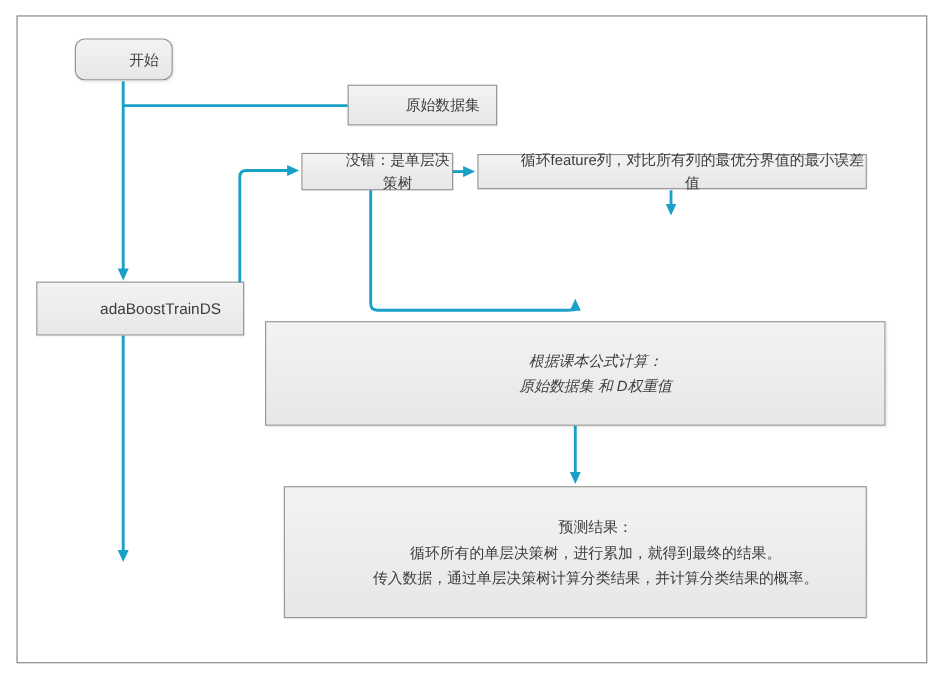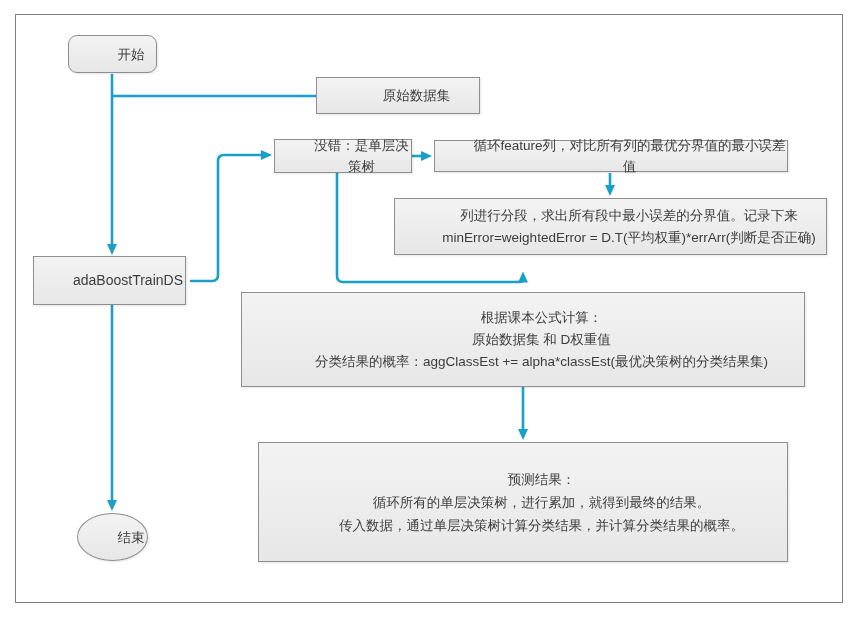--- a/index.html
+++ b/index.html
@@ -24,26 +24,26 @@
     text-align:center; font-size:13.5px; line-height:21px;
     box-shadow:1px 1px 2px rgba(0,0,0,0.10);
     padding-left:37px;
   }
   .node.rounded { border-radius:9px; }
   .node.ellipse { border-radius:50%; }
   .node.multiline { flex-direction:column; }
   .node .ln { width:100%; }
   
   .n-start       { left:68px;  top:35px;  width:89px;  height:38px; }
-  .n-dataset     { left:316px; top:77px;  width:164px; height:37px; }
+  .n-dataset     { left:316px; top:77px;  width:136px; height:37px; }
   .n-stump-check { left:274px; top:139px; width:138px; height:34px; }
   .n-loop-feature{ left:434px; top:140px; width:354px; height:32px; }
   .n-min-error   { left:394px; top:198px; width:433px; height:57px; line-height:22px; }
-  .n-train       { left:33px;  top:256px; width:153px; height:49px; font-size:14px; }
-  .n-calc        { left:241px; top:292px; width:564px; height:95px; line-height:22px; }
+  .n-train       { left:33px;  top:256px; width:189px; height:49px; font-size:14px; }
+  .n-calc        { left:241px; top:292px; width:564px; height:95px; line-height:22px;font-style:italic; }
   .n-predict     { left:258px; top:442px; width:530px; height:120px; line-height:23px; }
   .n-end         { left:77px;  top:513px; width:71px;  height:48px; }
 </style>
 </head>
 <body>
 
 <div class="canvas">
   <div class="frame"></div>
 
   <svg class="connector-layer" viewBox="0 0 858 621" xmlns="http://www.w3.org/2000/svg">
@@ -79,37 +79,29 @@
   </div>
 
   <div class="node n-stump-check">
     <span class="ln">没错：是单层决策树</span>
   </div>
 
   <div class="node n-loop-feature">
     <span class="ln">循环feature列，对比所有列的最优分界值的最小误差值</span>
   </div>
 
-  <div class="node multiline n-min-error">
-    <div class="ln">列进行分段，求出所有段中最小误差的分界值。记录下来</div>
-    <div class="ln">minError=weightedError = D.T(平均权重)*errArr(判断是否正确)</div>
-  </div>
 
   <div class="node n-train">
     <span class="ln">adaBoostTrainDS</span>
   </div>
 
   <div class="node multiline n-calc">
     <div class="ln">根据课本公式计算：</div>
     <div class="ln">原始数据集 和 D权重值</div>
-    <div class="ln">分类结果的概率：aggClassEst += alpha*classEst(最优决策树的分类结果集)</div>
   </div>
 
   <div class="node multiline n-predict">
     <div class="ln">预测结果：</div>
     <div class="ln">循环所有的单层决策树，进行累加，就得到最终的结果。</div>
     <div class="ln">传入数据，通过单层决策树计算分类结果，并计算分类结果的概率。</div>
   </div>
 
-  <div class="node ellipse n-end">
-    <span class="ln">结束</span>
-  </div>
 </div>
 
 </body></html>

